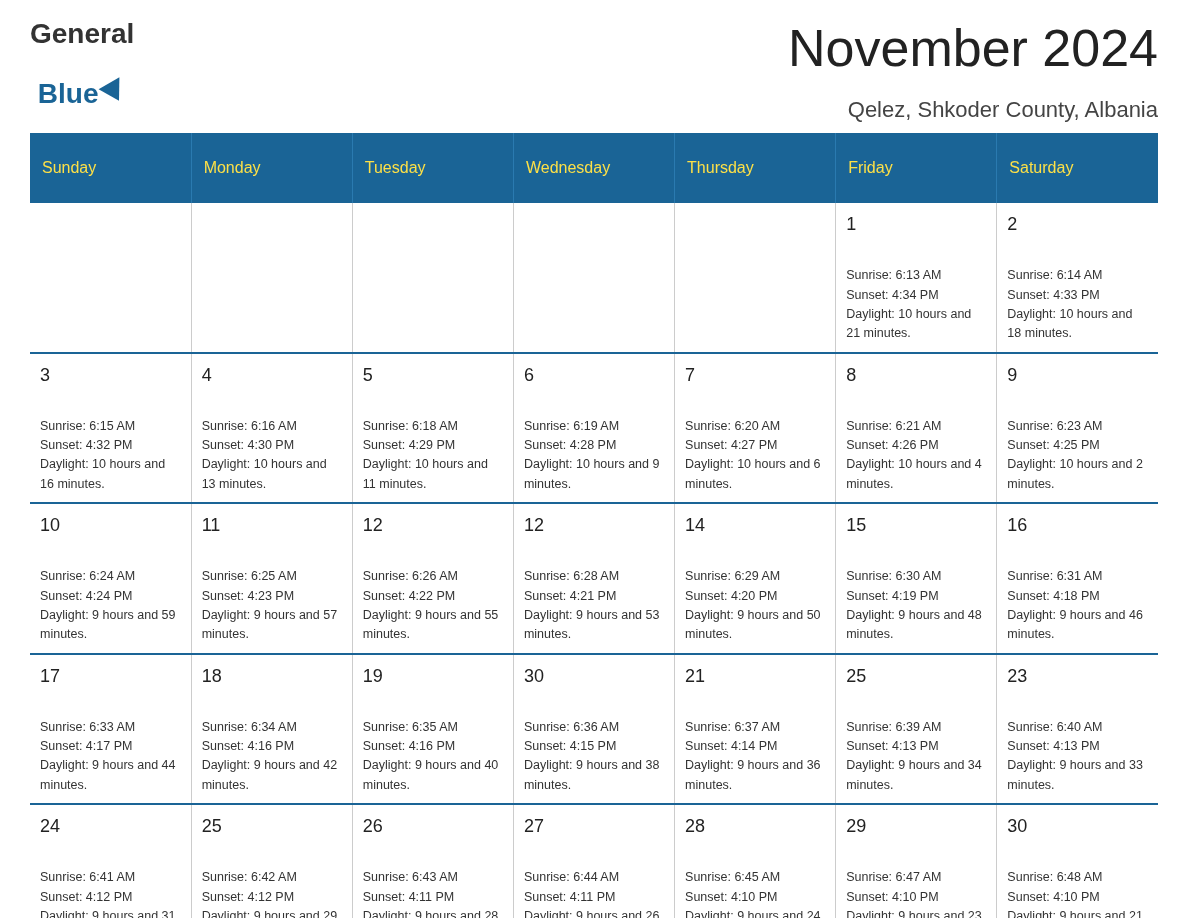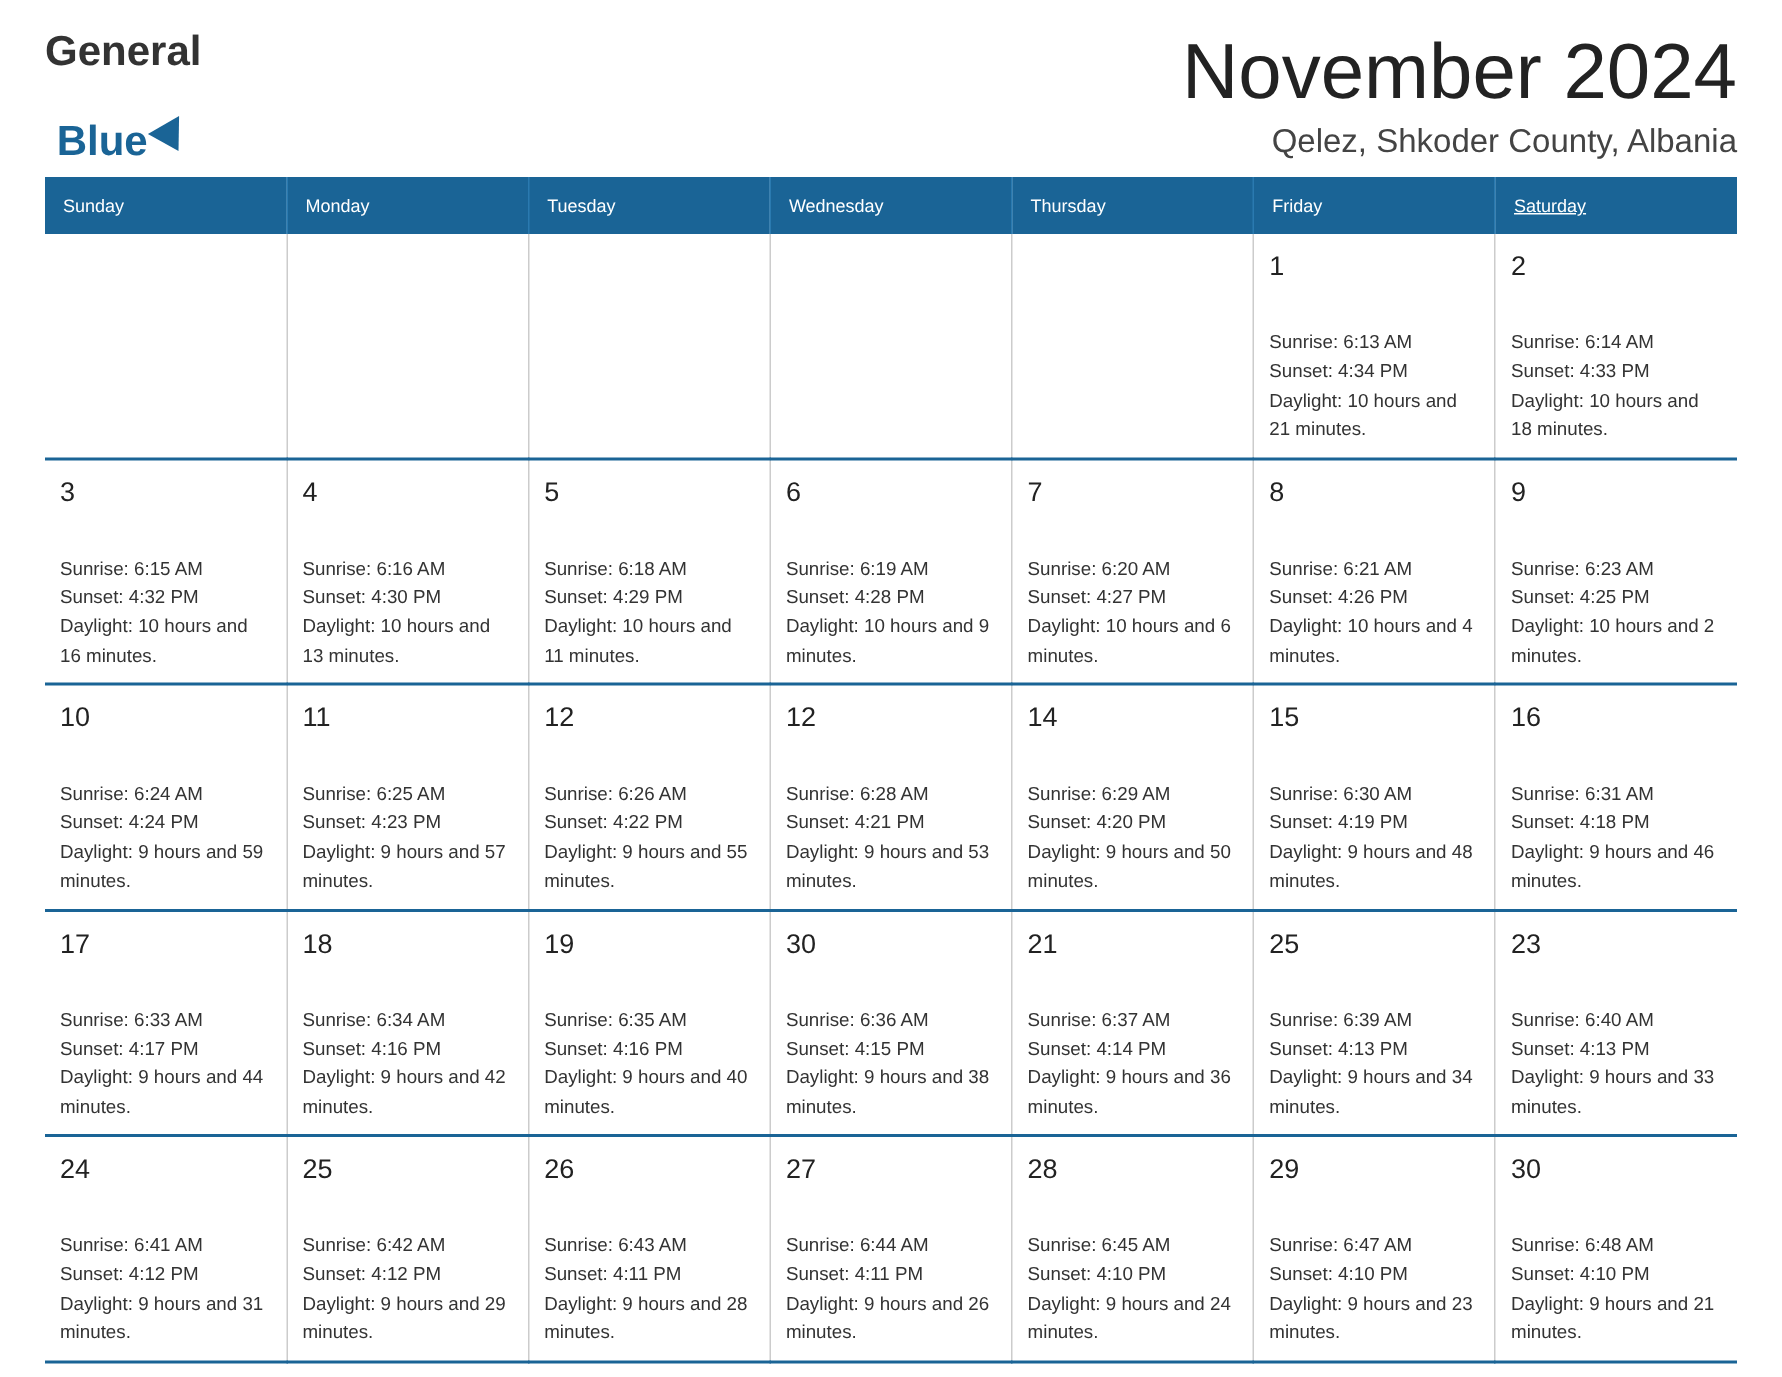--- a/index.html
+++ b/index.html
@@ -52,41 +52,40 @@
     }
     .main-title {
       font-size: 52px;
       font-weight: normal;
       color: #222;
       line-height: 1.1;
     }
     .subtitle {
       font-size: 22px;
       color: #444;
-      margin-top: 4px;
+      margin-top: 20px;
     }
     .calendar {
       width: 100%;
       border-collapse: collapse;
       margin-top: 10px;
     }
     .calendar thead tr {
       background-color: #1a6496;
     }
     .calendar thead th {
-      color: #ffffff;
-      font-size: 12px;
+      color: #fde047;
+      font-size: 16px;
       font-weight: normal;
-      padding: 12px 12px;
+      padding: 26px 12px;
       text-align: left;
       border-right: 1px solid #2a7ab0;
     }
     .calendar thead th:last-child {
       border-right: none;
-      text-decoration: underline;
     }
     .calendar tbody tr {
       border-bottom: 2px solid #1a6496;
     }
     .calendar tbody td {
       vertical-align: top;
       padding: 8px 10px;
       border-right: 1px solid #ccc;
       width: 14.28%;
       min-height: 110px;

